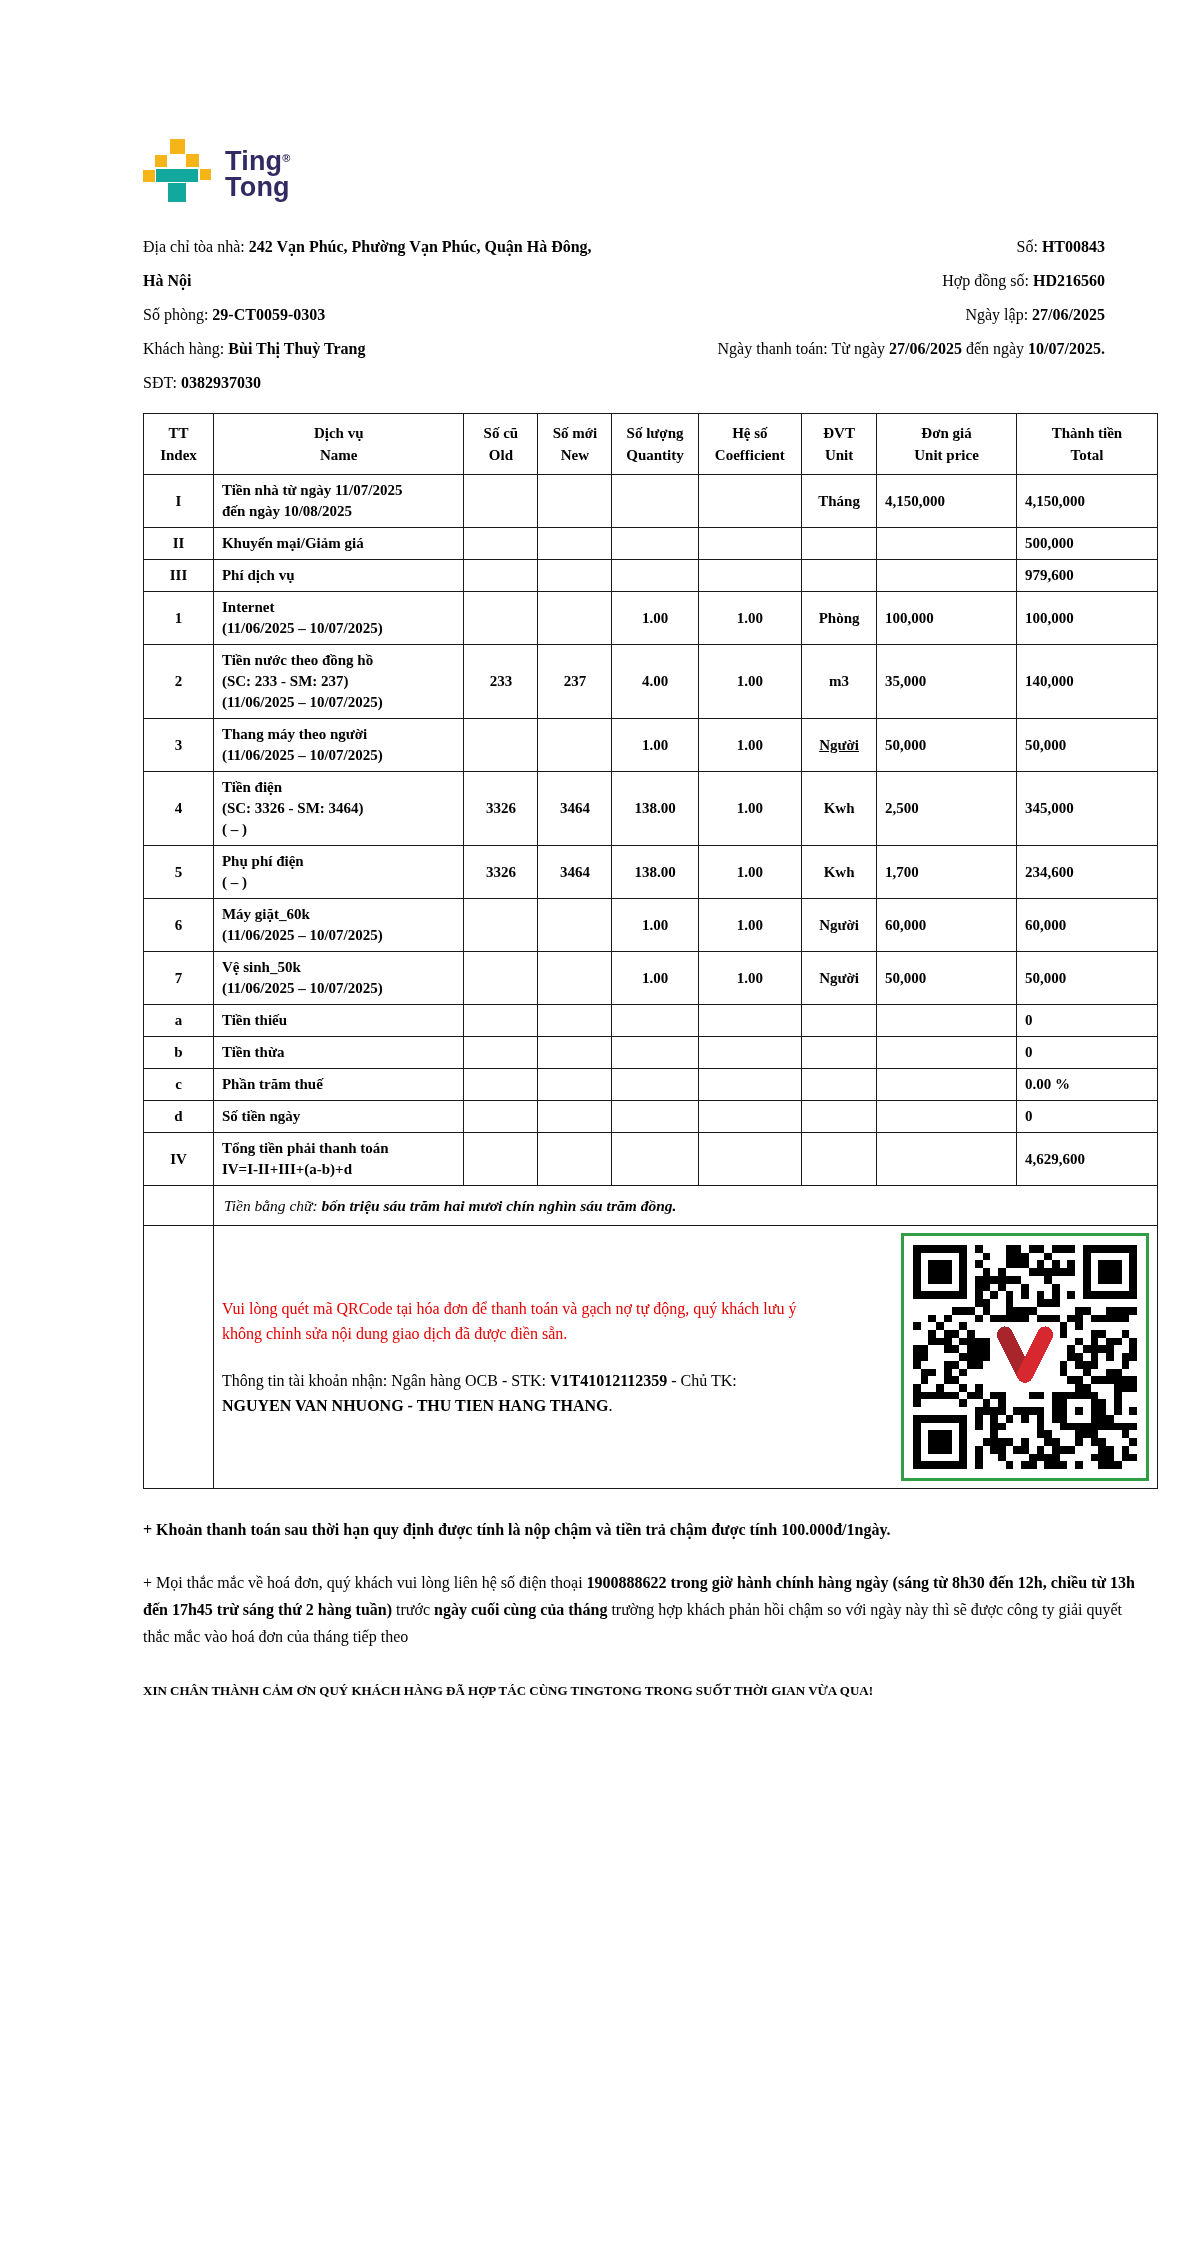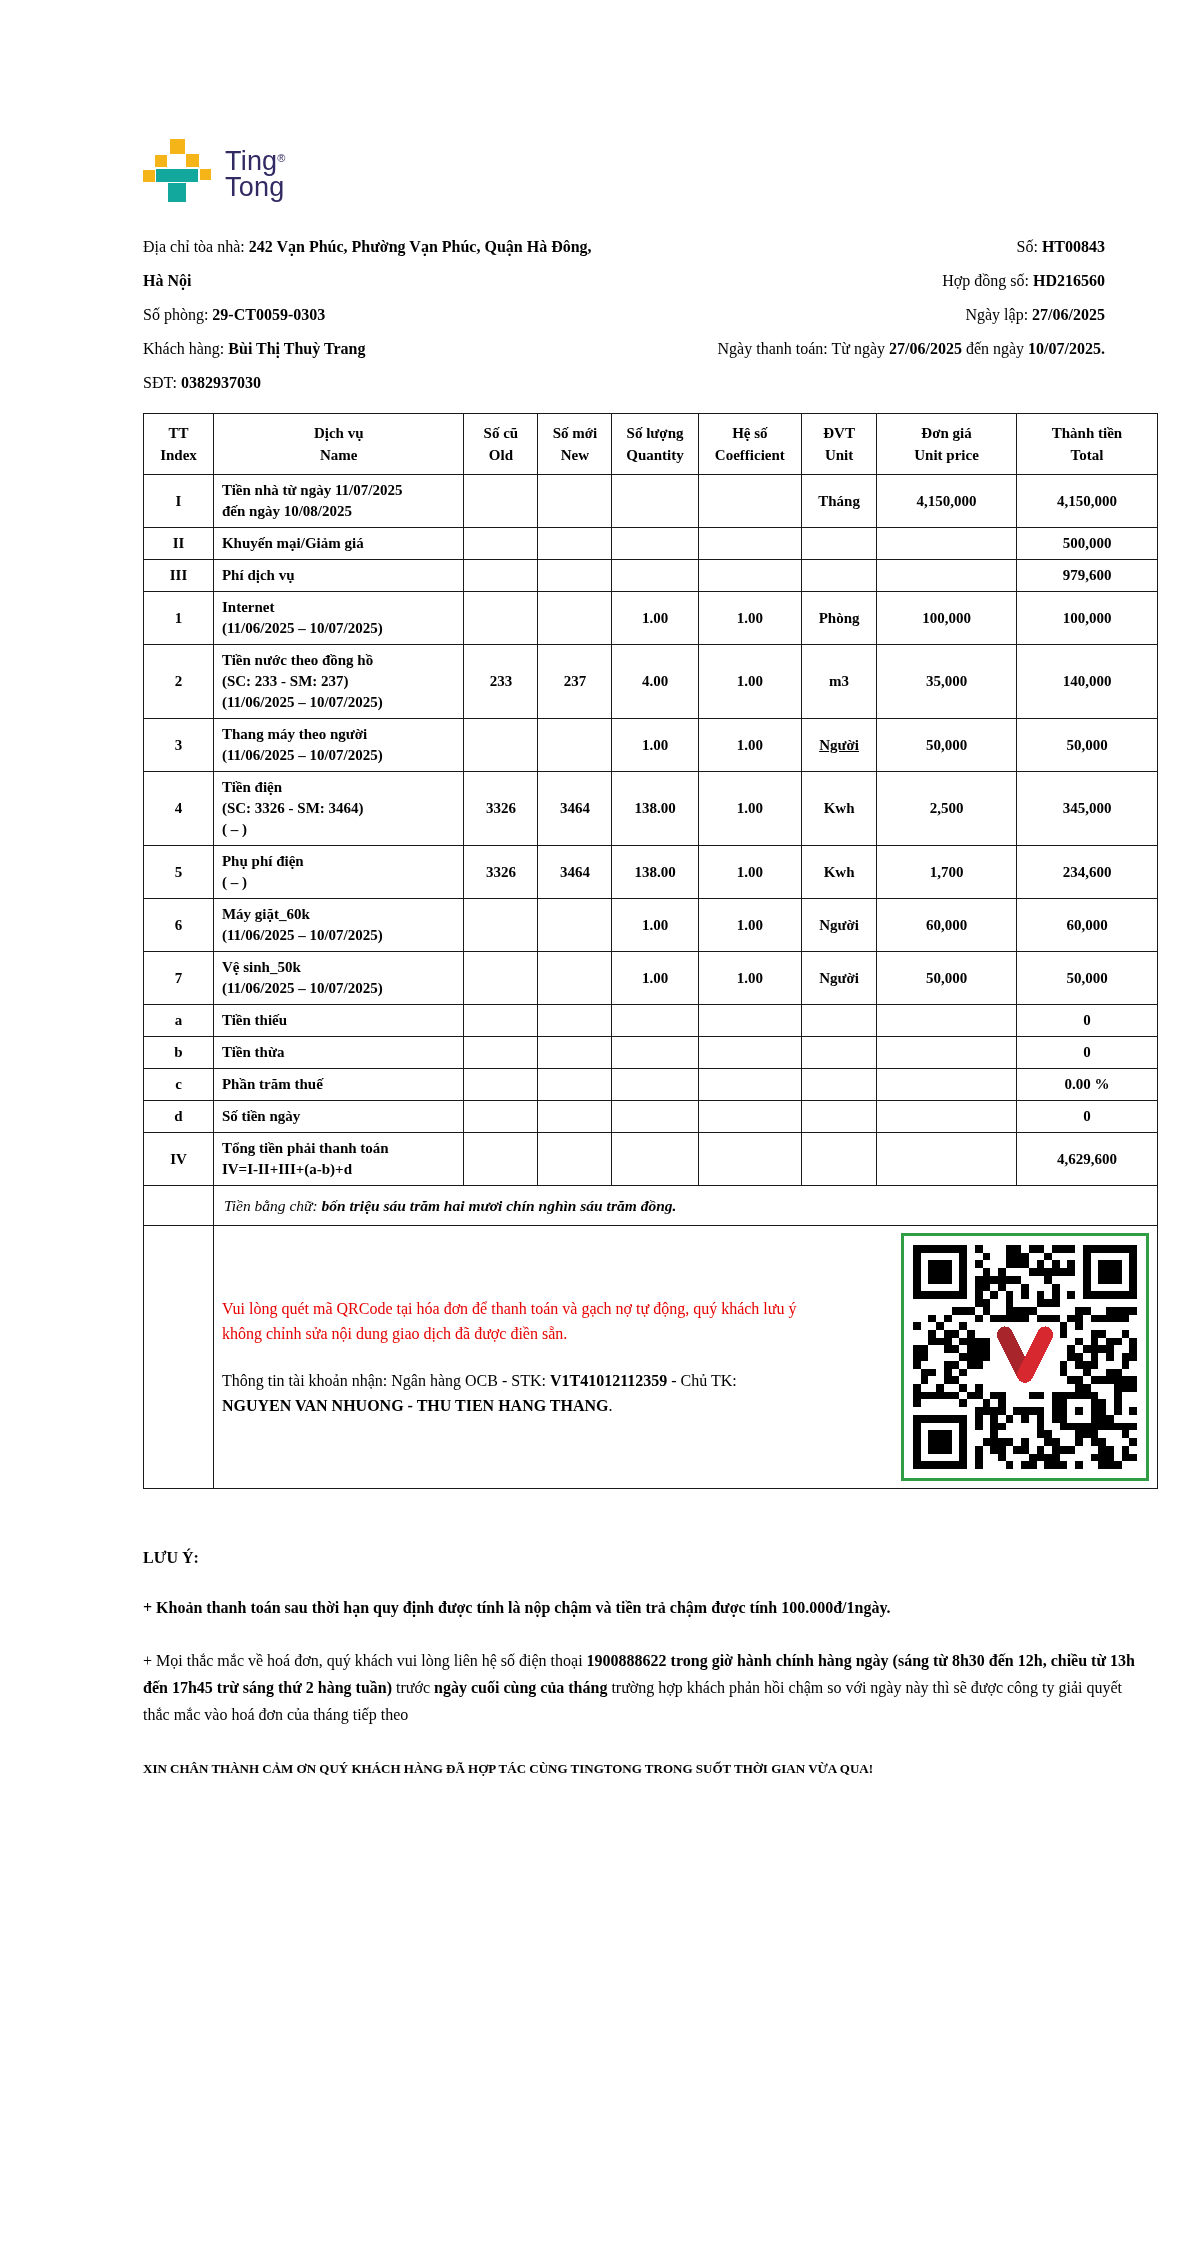--- a/index.html
+++ b/index.html
@@ -6,35 +6,35 @@
   body{width:1200px;height:2259px;font-family:"Liberation Serif",serif;color:#000;position:relative;overflow:hidden;}
   .content{padding:137px 0 0 143px;width:1015px;}
 
   
   .header{display:flex;justify-content:space-between;align-items:flex-start;width:1015px;}
   .logo-wrap{display:flex;gap:14px;margin-top:2px;}
   .logo-px{position:relative;width:68px;height:63px;flex:0 0 auto;}
   .lg{position:absolute;}
   .lg.y{background:var(--brand-yellow);}
   .lg.t{background:var(--brand-teal);}
-  .logo-text{font-family:"Liberation Sans",sans-serif;font-weight:normal;color:var(--brand-navy);font-size:27px;line-height:26px;letter-spacing:.2px;margin-top:6px;}
+  .logo-text{font-family:"Liberation Sans",sans-serif;font-weight:bold;color:var(--brand-navy);font-size:27px;line-height:26px;letter-spacing:.2px;margin-top:6px;}
   .logo-text sup{font-size:11px;vertical-align:8px;}
   .title{width:418px;margin-right:66px;text-align:right;font-size:21px;font-weight:bold;line-height:33px;margin-top:6px;}
 
   
   .info{display:flex;width:962px;margin-top:28px;font-size:16px;line-height:34px;gap:40px;}
   .info-left{width:462px;}
   .info-right{flex:1;text-align:right;}
 
   
   table.invoice{border-collapse:collapse;width:1015px;margin-top:13px;font-size:15px;table-layout:fixed;padding-left:31px;}
   table.invoice th,table.invoice td{border:1.5px solid var(--border-dark);vertical-align:middle;padding:5px 8px;font-weight:bold;line-height:21px;word-wrap:break-word;}
   table.invoice th{text-align:center;padding:8px 3px;line-height:22px;}
   td.al-c{text-align:center;}
-  td.al-r{text-align:center;padding-right:10px;}
+  td.al-r{text-align:left;padding-right:10px;}
   td.al-l{text-align:left;padding-left:10px;}
   tr.words-row td{font-weight:normal;font-style:italic;padding:9px 8px 9px 10px;font-size:15.5px;}
   tr.words-row b{font-weight:bold;}
   .qr-cell{padding:8px 6px 8px 10px;}
   .qr-flex{display:flex;justify-content:space-between;align-items:center;min-height:252px;}
   .qr-text{width:585px;font-weight:normal;font-size:16px;line-height:25px;font-family:Liberation Serif, serif;}
   .qr-red{color:var(--note-red);margin:0 0 22px 0;}
   .qr-account{margin:0;}
   .qr-box{border:3px solid var(--qr-green);background:#fff;padding:9px;flex:0 0 auto;font-size:0;line-height:0;}
 
@@ -684,19 +684,18 @@
                   <path d="M17.1 11.6 L14.5 16.8" stroke="#D7282F" stroke-width="2.1" fill="none" stroke-linecap="round" stroke-linejoin="round"></path>
                 </svg>
             </div>
           </div>
         </td>
       </tr>
     </tbody>
   </table>
 
   <div class="notes">
-    <div class="note-title">LƯU Ý:</div>
     <div class="note1">+ Khoản thanh toán sau thời hạn quy định được tính là nộp chậm và tiền trả chậm được tính 100.000đ/1ngày.</div>
     <div class="note2"><span>+ Mọi thắc mắc về hoá đơn, quý khách vui lòng liên hệ số điện thoại </span><b>1900888622 trong giờ hành chính hàng ngày (sáng từ 8h30 đến 12h, chiều từ 13h đến 17h45 trừ sáng thứ 2 hàng tuần)</b><span> trước </span><b>ngày cuối cùng của tháng</b><span> trường hợp khách phản hồi chậm so với ngày này thì sẽ được công ty giải quyết thắc mắc vào hoá đơn của tháng tiếp theo</span></div>
     <div class="thanks">XIN CHÂN THÀNH CẢM ƠN QUÝ KHÁCH HÀNG ĐÃ HỢP TÁC CÙNG TINGTONG TRONG SUỐT THỜI GIAN VỪA QUA!</div>
   </div>
 
 </div>
 
 </body></html>

